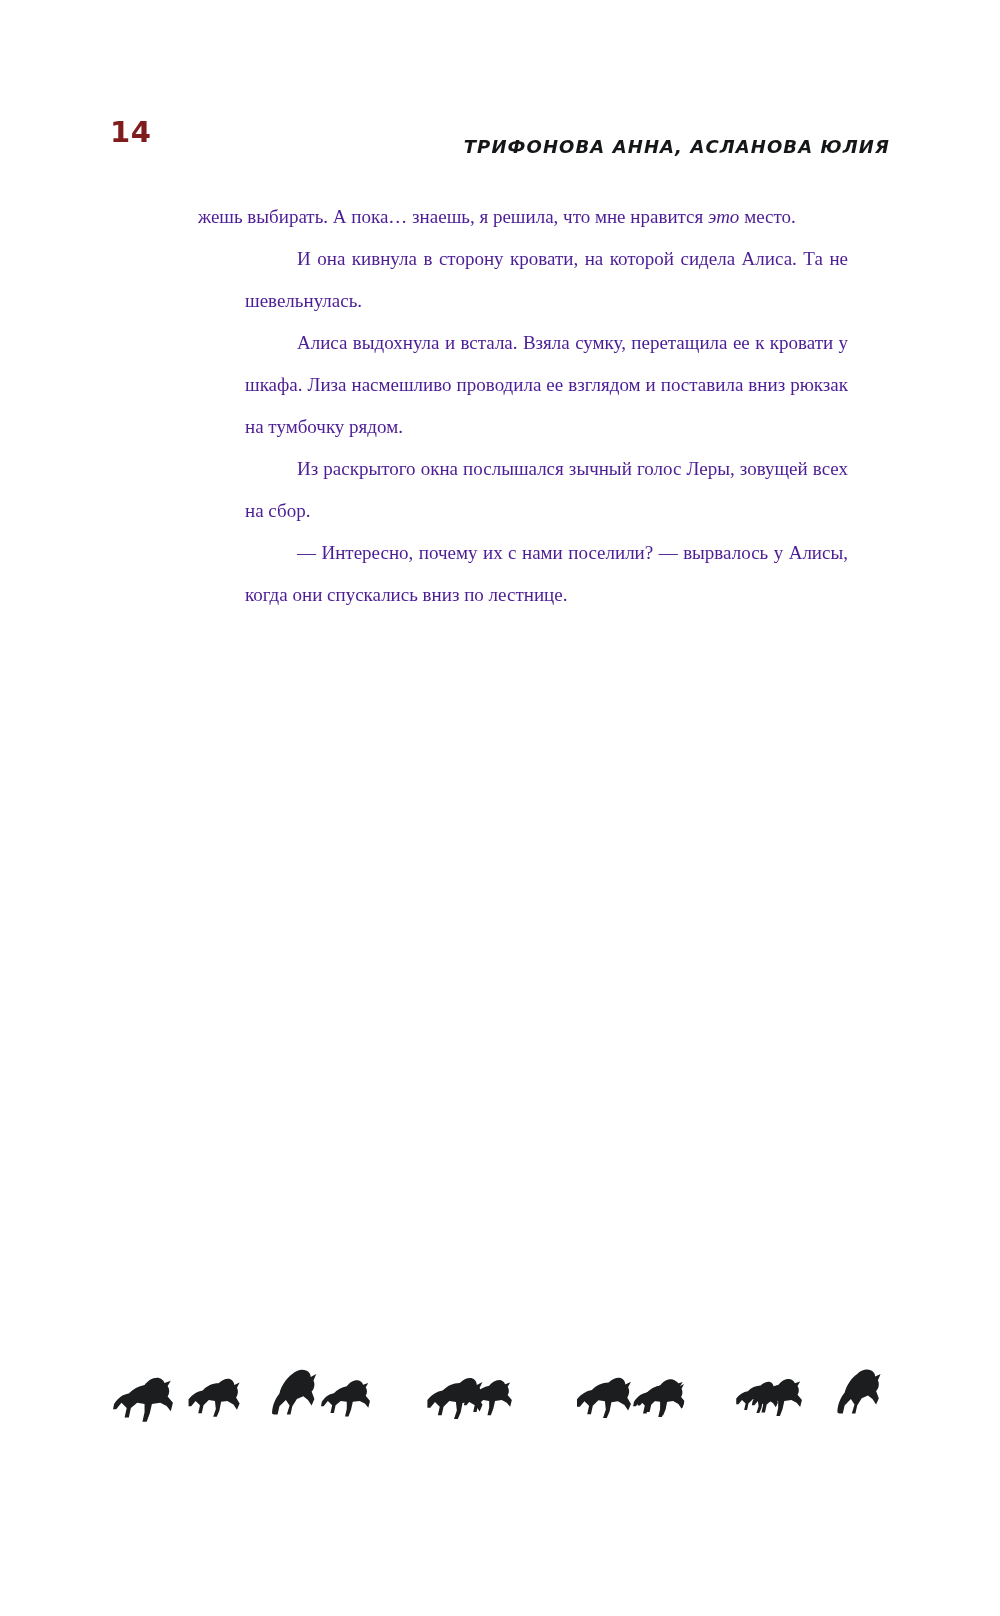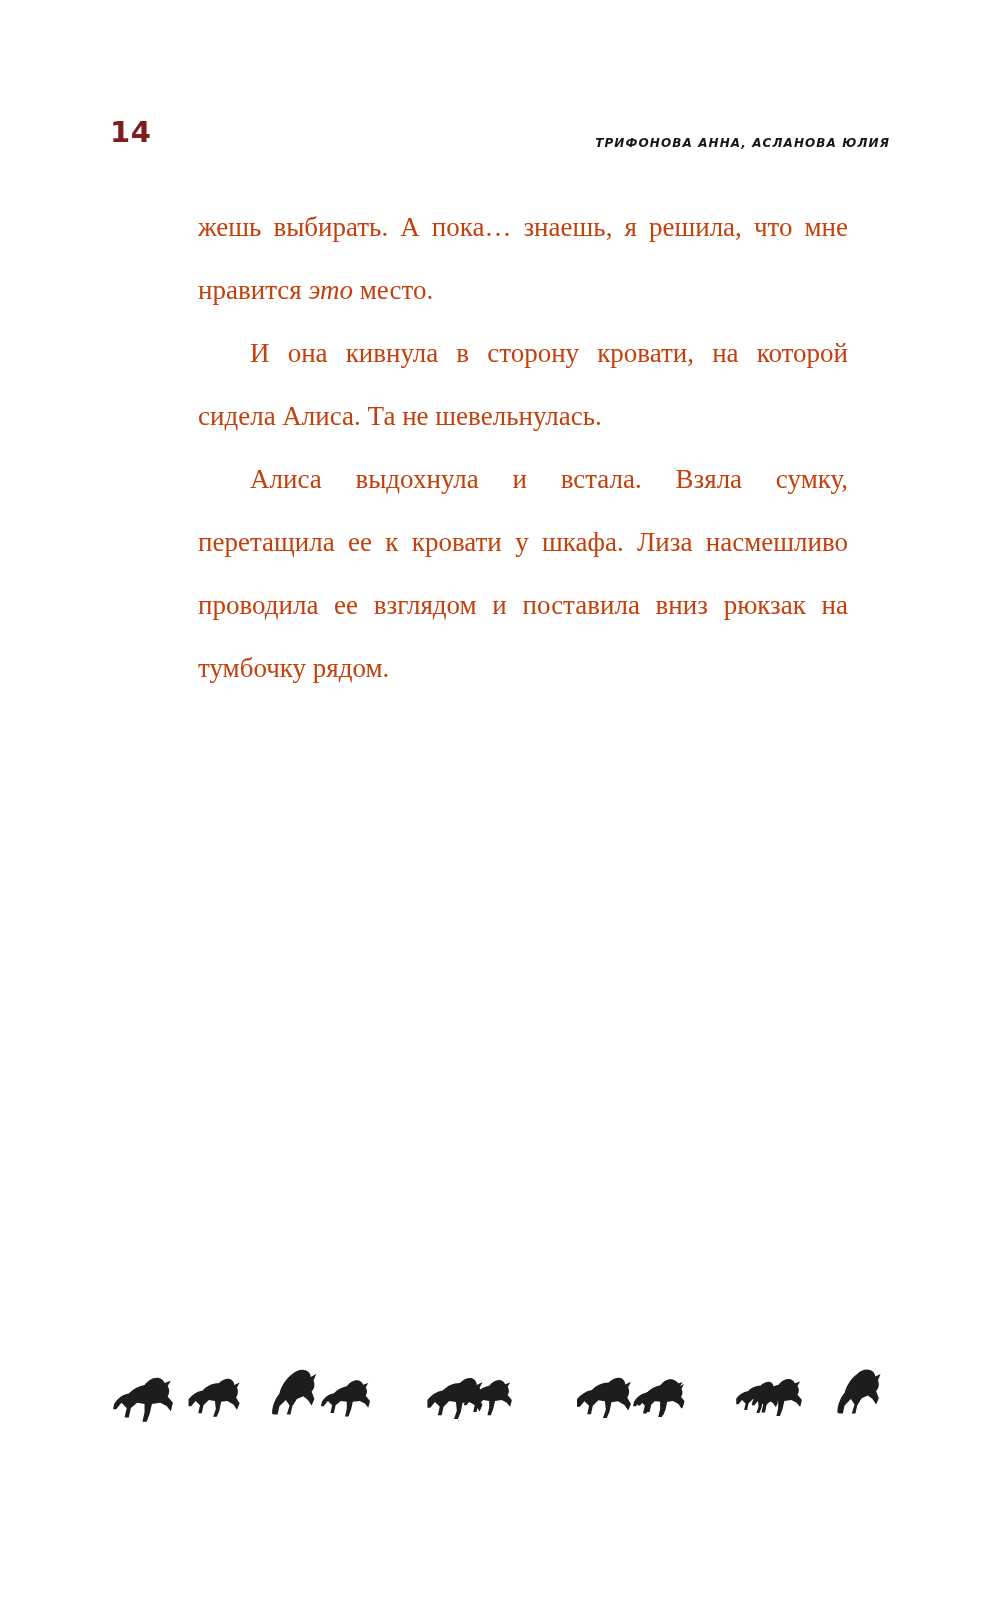--- a/index.html
+++ b/index.html
@@ -33,44 +33,45 @@
     letter-spacing: 0.5px;
     color: #7f1d1d;
     line-height: 1;
   }
   .running-head {
     position: absolute;
     right: 0;
     top: 18px;
     font-family: "DejaVu Sans", sans-serif;
     font-weight: 700;
-    font-size: 12px;
+    font-size: 18px;
     letter-spacing: 1.1px;
     color: #141618;
     text-transform: uppercase;
     font-style: italic;
     white-space: nowrap;
   }
   .body-text {
     position: absolute;
     top: 196px;
     left: 198px;
     width: 650px;
   }
   .body-text p {
     margin: 0;
-    font-size: 27px;
-    line-height: 63px;
+    font-size: 19px;
+    line-height: 42px;
     text-align: justify;
     text-justify: inter-word;
     hyphens: manual;
-    color: #c2410c;
+    color: #4c1d95;
   }
   .body-text p.indent {
     text-indent: 52px;
+    margin-left: 47px;
   }
   .body-text p em {
     font-style: italic;
   }
   .ornament {
     position: absolute;
     left: 112px;
     right: 58px;
     bottom: 188px;
     height: 64px;
@@ -88,20 +89,22 @@
 
   <div class="header">
     <div class="folio">14</div>
     <div class="running-head">ТРИФОНОВА АННА, АСЛАНОВА ЮЛИЯ</div>
   </div>
 
   <div class="body-text" id="body-text">
       <p>жешь выбирать. А пока… знаешь, я решила, что мне нравится <em>это</em> место.</p>
       <p class="indent">И она кивнула в сторону кровати, на которой сидела Алиса. Та не шевельнулась.</p>
       <p class="indent">Алиса выдохнула и встала. Взяла сумку, перетащила ее к кровати у шкафа. Лиза насмешливо проводила ее взглядом и поставила вниз рюкзак на тумбочку рядом.</p>
+      <p class="indent">Из раскрытого окна послышался зычный голос Леры, зовущей всех на сбор.</p>
+      <p class="indent">— Интересно, почему их с нами поселили? — вырвалось у Алисы, когда они спускались вниз по лестнице.</p>
     </div>
 
   <div class="ornament">
     <svg viewBox="0 0 830 64" preserveAspectRatio="none" aria-hidden="true">
       <defs>
         <g id="horse-a">
           <path d="M2 34 C6 28 10 25 16 24 C20 20 25 17 31 16 C34 12 38 9 43 9 C46 9 49 11 50 14 L56 12 L53 17 C55 20 55 24 53 27 L58 33 L56 41 L52 36 L46 33 L38 34 L36 43 L33 51 L29 51 L31 42 L31 34 L24 33 L18 38 L16 47 L12 47 L14 38 L9 33 L4 39 L1 39 Z"></path>
         </g>
         <g id="horse-b">
           <path d="M2 32 C7 26 12 23 18 22 C23 17 29 14 36 14 C40 10 45 8 49 9 C52 10 54 13 54 16 L60 13 L57 19 C59 23 58 27 56 30 L60 37 L57 44 L53 38 L46 34 L39 35 L37 45 L34 52 L30 52 L33 43 L32 34 L25 33 L19 39 L17 48 L13 48 L15 39 L10 34 L5 40 L2 40 Z"></path>

